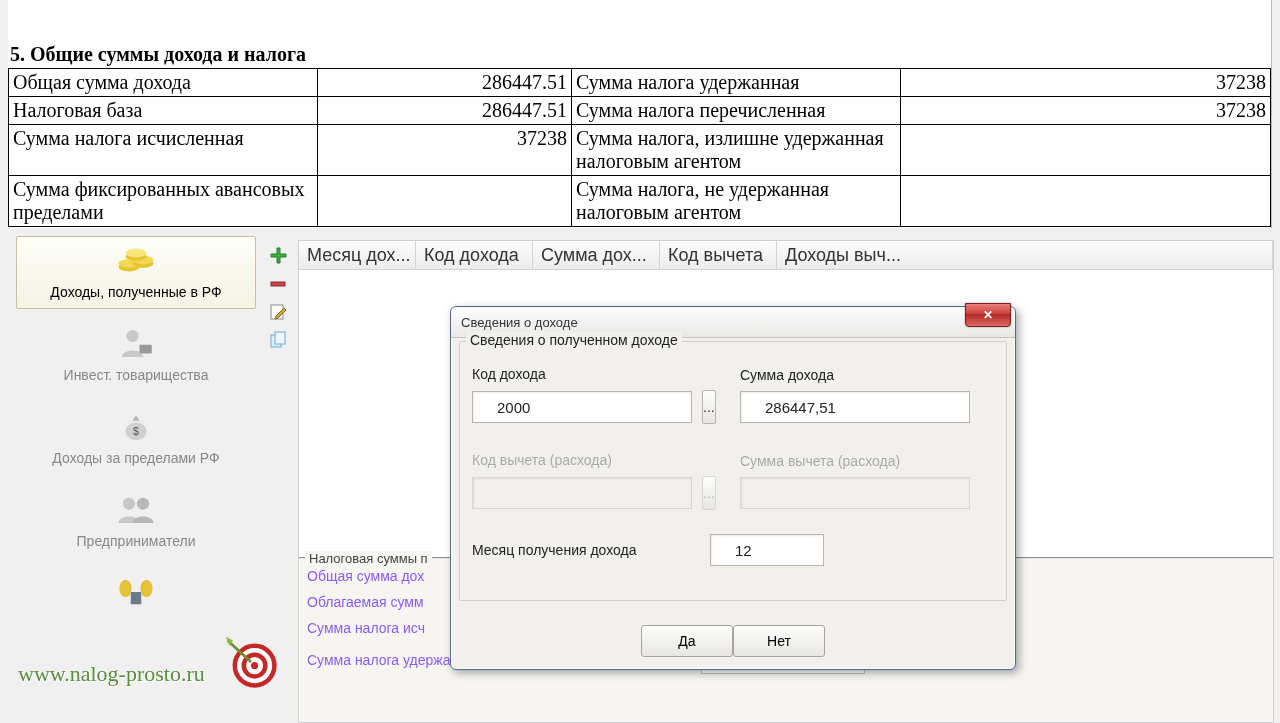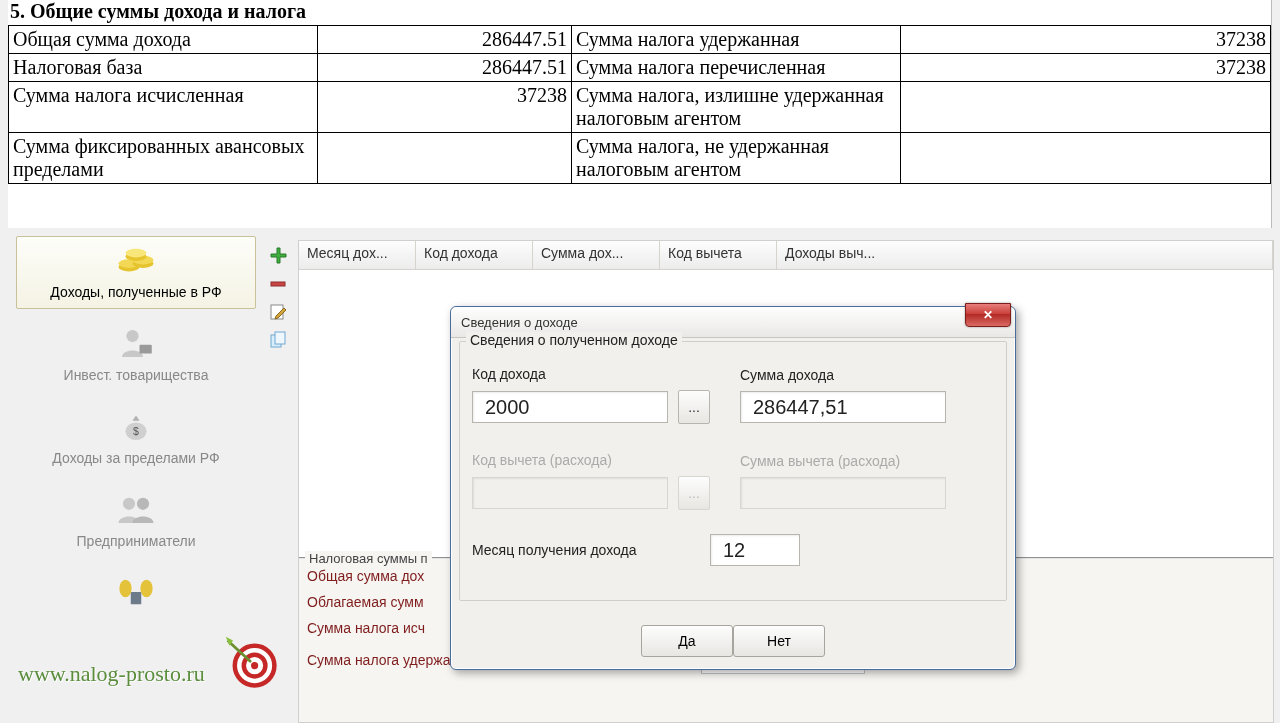--- a/index.html
+++ b/index.html
@@ -7,21 +7,21 @@
     font-family: "Segoe UI", Tahoma, sans-serif;
     background: #f0f0f0; overflow: hidden;
     font-size: 14px;
   }
   .doc-area {
     position: absolute; left: 8px; top: 0; right: 8px; height: 228px;
     background: #fff; border-right: 1px solid #bbb;
     font-family: "Times New Roman", serif;
     font-size: 20px; color: #000;
   }
-  .doc-title { font-weight: bold; padding: 0 0 2px 2px; }
+  .doc-title { font-weight: bold; padding: 0 0 2px 2px; margin-top: 43px; }
   .doc-table { border-collapse: collapse; width: 100%; }
   .doc-table td { border: 1px solid #000; padding: 2px 4px; vertical-align: top; }
   .doc-table td.num { text-align: right; }
   .c1 { width: 300px; } .c2 { width: 245px; } .c3 { width: 320px; } .c4 { width: auto; }
 
   .app-area { position: absolute; left: 8px; right: 6px; top: 236px; bottom: 0; }
   .sidebar {
     position: absolute; left: 8px; top: 0; width: 240px; bottom: 0;
   }
   .side-item {
@@ -42,32 +42,32 @@
     align-items: center; justify-content: center; cursor: pointer; }
 
   .grid-area {
     position: absolute; left: 290px; right: 0; top: 4px; bottom: 0;
     background: #fff; border: 1px solid #d0cfcf;
   }
   .grid-header { display: flex; border-bottom: 1px solid #d6d3ce;
     background: linear-gradient(#fdfdfd, #ececec); height: 28px; }
   .gh-cell {
     padding: 4px 8px; border-right: 1px solid #d6d3ce; color: #333;
-    font-size: 14px; white-space: nowrap;
+    font-size: 18px; white-space: nowrap;
   }
 
   .totals-box {
     position: absolute; left: 0; right: 0; bottom: 0; top: 316px;
     border-top: 2px groove #e5e5e5; padding: 4px 8px 0;
     background: #f6f5f2;
   }
   .totals-title { position: absolute; top: -8px; left: 6px; background: #f6f5f2;
     padding: 0 4px; font-size: 13px; color: #444; }
   .totals-row { display: flex; align-items: center; gap: 12px; padding: 5px 0; }
-  .totals-label { width: 260px; color: #7f1d1d; font-size: 14px; }
+  .totals-label { width: 260px; color: #8b5cf6; font-size: 14px; }
   .totals-field {
     width: 150px; height: 22px; background: #fff; border: 1px solid #c4c4c4;
     padding: 2px 6px; font-size: 13px; color: #333;
   }
   .dialog {
     position: absolute; left: 450px; top: 306px; width: 564px; height: 362px;
     background: #f1f0ec;
     border: 1px solid #4a6d9b;
     box-shadow: 3px 3px 8px rgba(0,0,0,.35), inset 0 0 0 1px #fff;
     border-radius: 6px;
@@ -92,22 +92,22 @@
     border: 1px solid #d0cec8; border-radius: 2px; padding: 16px 12px 12px;
     position: relative; margin-bottom: 8px;
   }
   .fieldset .legend { position: absolute; top: -10px; left: 6px; background: #f1f0ec;
     padding: 0 4px; font-size: 14px; color: #222; }
   .row { display: flex; gap: 28px; margin-top: 8px; align-items: center; }
   .col { display: flex; flex-direction: column; gap: 8px; }
   .lbl { font-size: 14px; color: #222; }
   .lbl.dis { color: #aaa; }
   .txt {
-    height: 26px; border: 1px solid #b7b5ad; background: #fff; padding: 2px 12px;
-    font-size: 20px; color: #222; box-shadow: inset 1px 1px 2px rgba(0,0,0,.08);
+    height: 26px; border: 1px solid #b7b5ad; background: #fff; padding: 2px 24px;
+    font-size: 15px; color: #222; box-shadow: inset 1px 1px 2px rgba(0,0,0,.08);
   }
   .txt.dis { background: #f1f0ec; border-color: #d8d6d0; color: #aaa; }
   .btn3 {
     width: 30px; height: 32px; border: 1px solid #b7b5ad;
     background: linear-gradient(#fdfdfd,#e7e6e2); border-radius: 2px;
     display: inline-flex; align-items: center; justify-content: center;
     cursor: pointer; color: #333;
   }
   .btn3.dis { color: #bbb; border-color: #d8d6d0; cursor: default; }
   .dlg-buttons { position: absolute; left: 0; right: 0; bottom: 4px;

